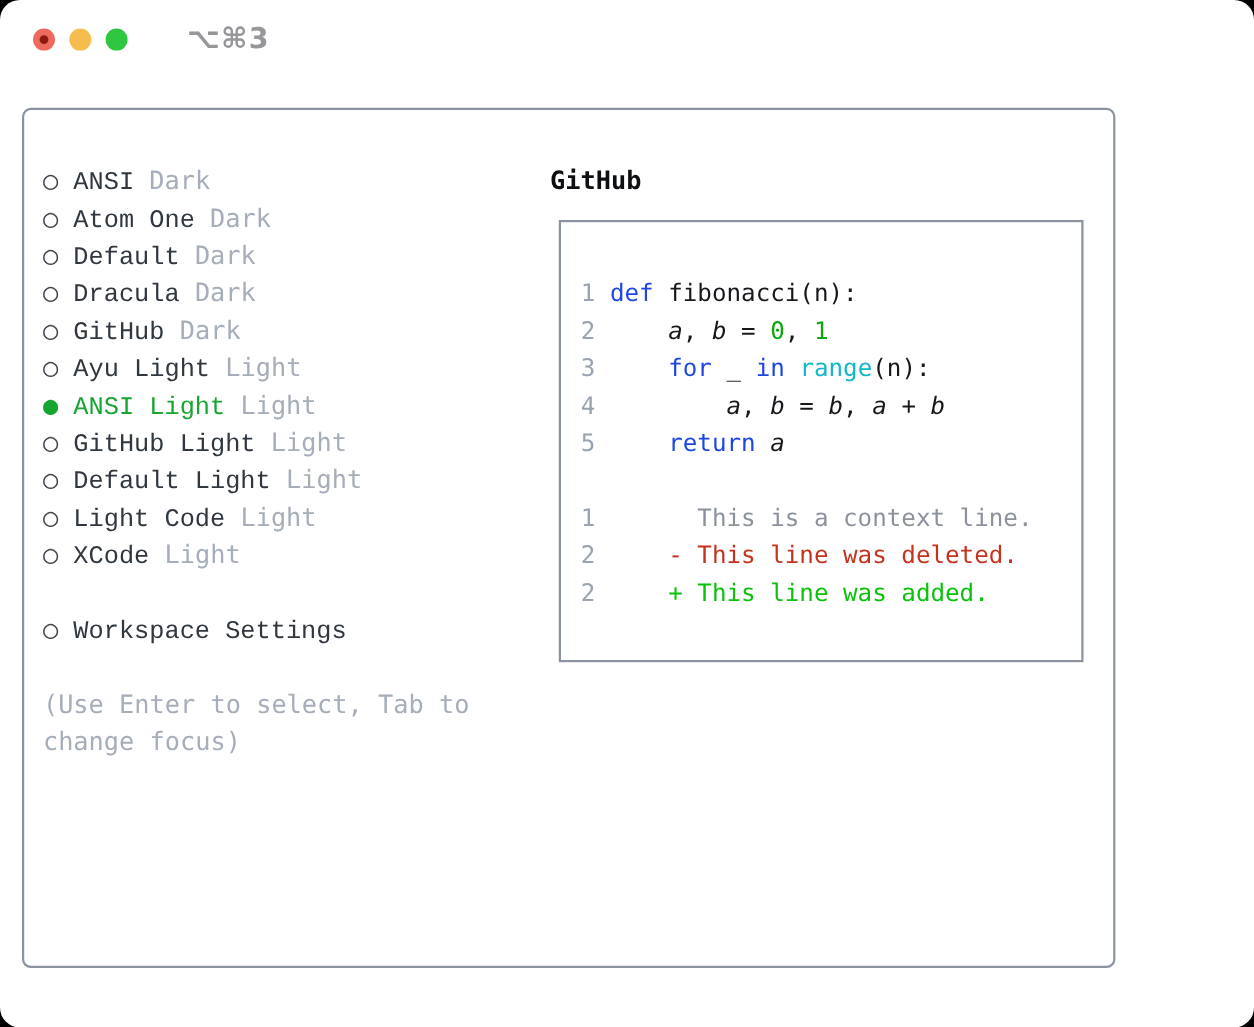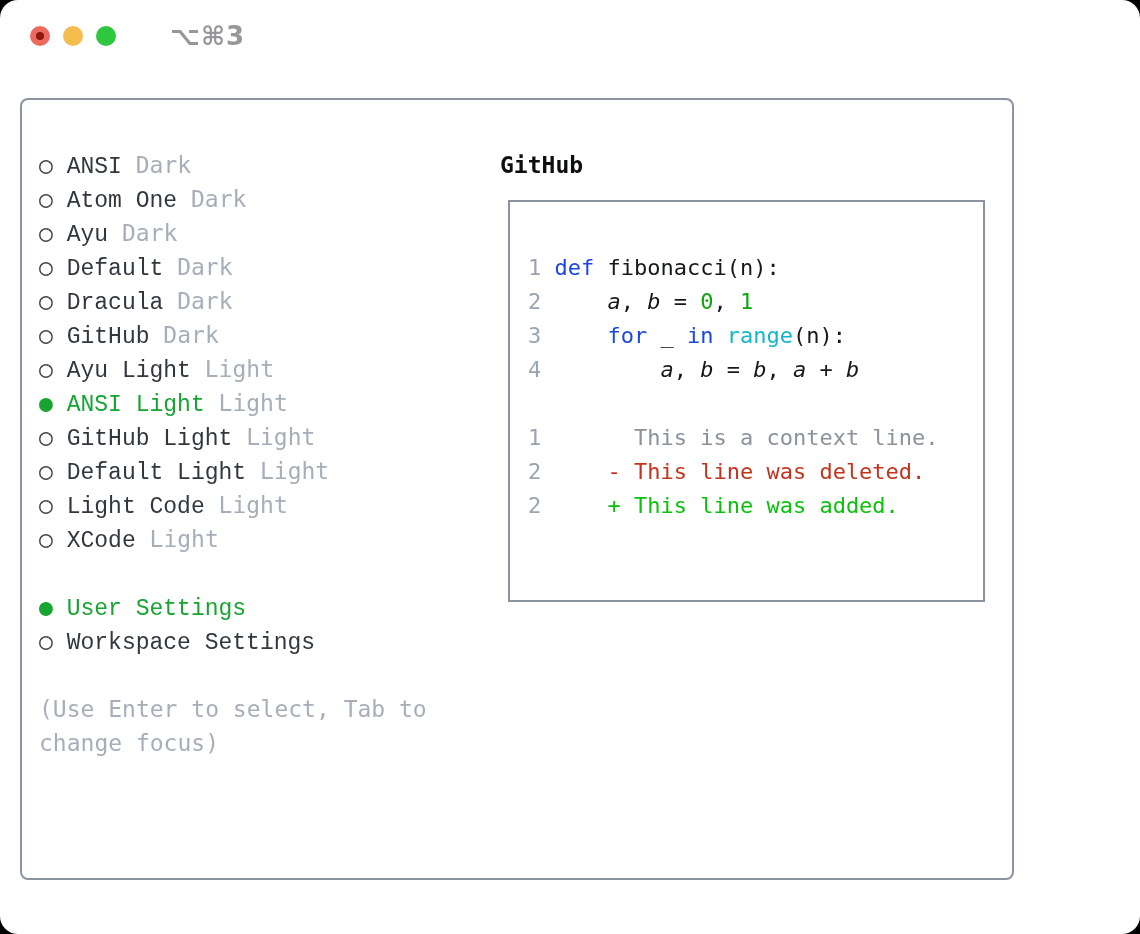--- a/index.html
+++ b/index.html
@@ -78,48 +78,47 @@
     <span class="tl tl-green"></span>
     <span class="shortcut">⌥⌘3</span>
   </div>
 
   <div class="main-box">
 
     <div class="theme-col">
       <div id="theme-list">
           <div class="row"><span class="marker">○</span><span class="tname">ANSI</span><span class="variant"> Dark</span></div>
           <div class="row"><span class="marker">○</span><span class="tname">Atom One</span><span class="variant"> Dark</span></div>
-          <div class="row"><span class="marker">○</span><span class="tname">Ayu</span><span class="variant"> Dark</span></div>
           <div class="row"><span class="marker">○</span><span class="tname">Default</span><span class="variant"> Dark</span></div>
           <div class="row"><span class="marker">○</span><span class="tname">Dracula</span><span class="variant"> Dark</span></div>
           <div class="row"><span class="marker">○</span><span class="tname">GitHub</span><span class="variant"> Dark</span></div>
           <div class="row"><span class="marker">○</span><span class="tname">Ayu Light</span><span class="variant"> Light</span></div>
           <div class="row"><span class="marker sel">●</span><span class="tname sel">ANSI Light</span><span class="variant"> Light</span></div>
           <div class="row"><span class="marker">○</span><span class="tname">GitHub Light</span><span class="variant"> Light</span></div>
           <div class="row"><span class="marker">○</span><span class="tname">Default Light</span><span class="variant"> Light</span></div>
           <div class="row"><span class="marker">○</span><span class="tname">Light Code</span><span class="variant"> Light</span></div>
           <div class="row"><span class="marker">○</span><span class="tname">XCode</span><span class="variant"> Light</span></div>
         </div>
       <div class="spacer"></div>
       <div id="apply-list">
-          <div class="row"><span class="marker sel">●</span><span class="tname sel">User Settings</span></div>
           <div class="row"><span class="marker">○</span><span class="tname">Workspace Settings</span></div>
         </div>
       <div class="spacer"></div>
       <div class="help">(Use Enter to select, Tab to change focus)</div>
     </div>
 
     <div class="preview-title">GitHub</div>
 
     <div class="preview-box">
       <div id="code-lines">
           <div class="pline"><span class="ln">1</span><span class="tok-kw">def</span><span class="tok-pl"> fibonacci(n):</span></div>
           <div class="pline"><span class="ln">2</span><span class="tok-pl">    </span><span class="tok-var">a</span><span class="tok-pl">, </span><span class="tok-var">b</span><span class="tok-pl"> = </span><span class="tok-num">0</span><span class="tok-pl">, </span><span class="tok-num">1</span></div>
           <div class="pline"><span class="ln">3</span><span class="tok-pl">    </span><span class="tok-kw">for</span><span class="tok-pl"> _ </span><span class="tok-kw">in</span><span class="tok-pl"> </span><span class="tok-bi">range</span><span class="tok-pl">(n):</span></div>
           <div class="pline"><span class="ln">4</span><span class="tok-pl">        </span><span class="tok-var">a</span><span class="tok-pl">, </span><span class="tok-var">b</span><span class="tok-pl"> = </span><span class="tok-var">b</span><span class="tok-pl">, </span><span class="tok-var">a</span><span class="tok-pl"> + </span><span class="tok-var">b</span></div>
+          <div class="pline"><span class="ln">5</span><span class="tok-pl">    </span><span class="tok-kw">return</span><span class="tok-pl"> </span><span class="tok-var">a</span></div>
         </div>
       <div class="spacer"></div>
       <div id="diff-lines">
           <div class="pline diff-context"><span class="ln">1</span><span>      This is a context line.</span></div>
           <div class="pline diff-deleted"><span class="ln">2</span><span>    - This line was deleted.</span></div>
           <div class="pline diff-added"><span class="ln">2</span><span>    + This line was added.</span></div>
         </div>
     </div>
 
   </div>

